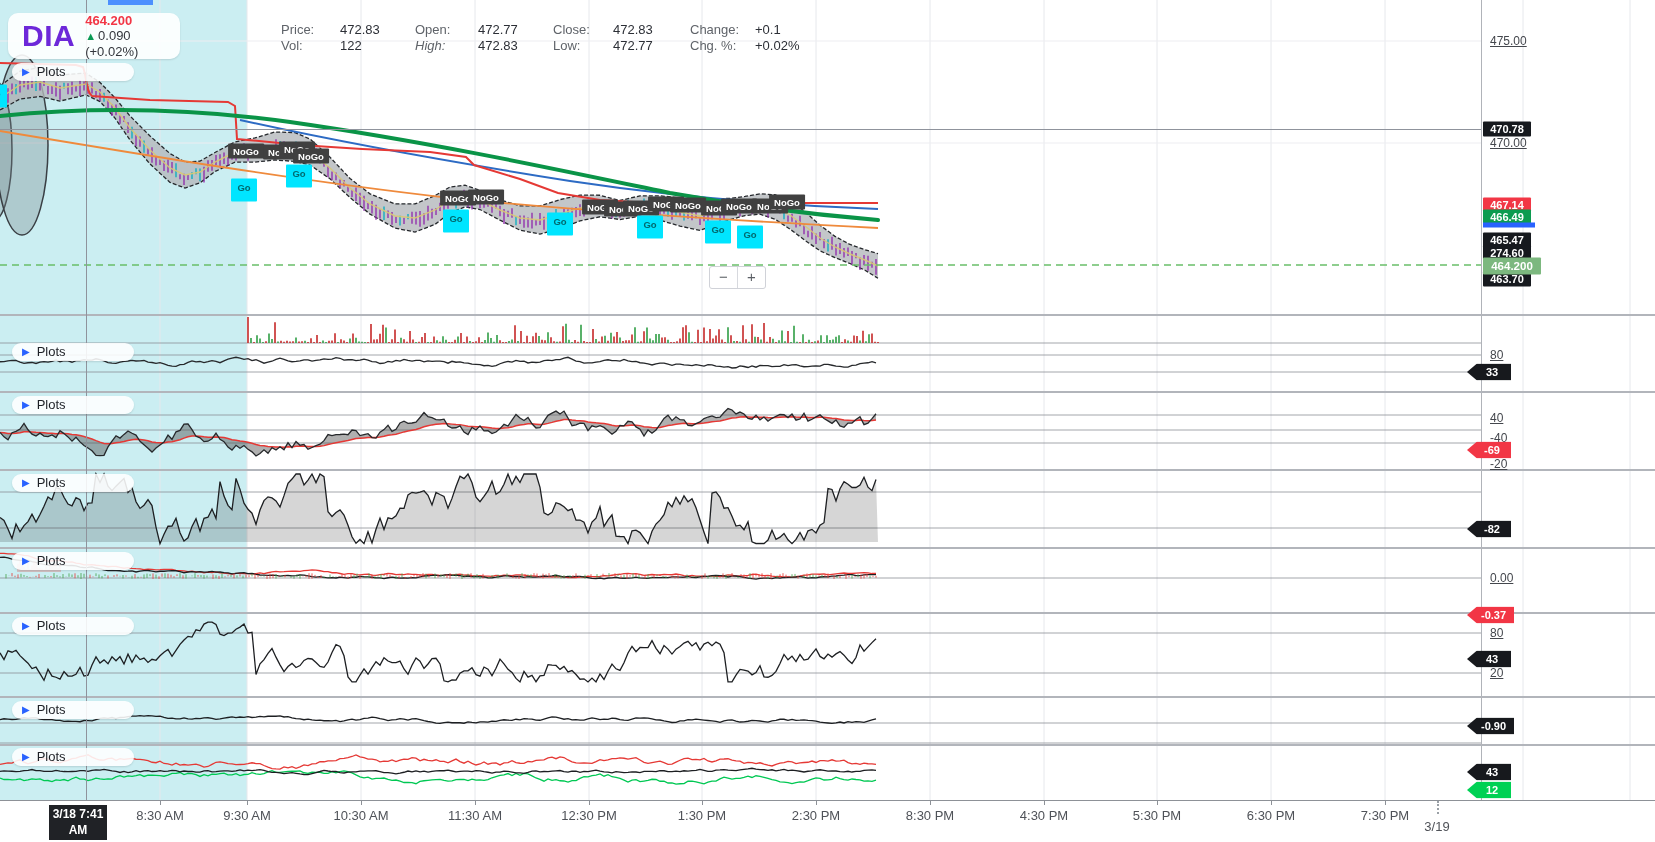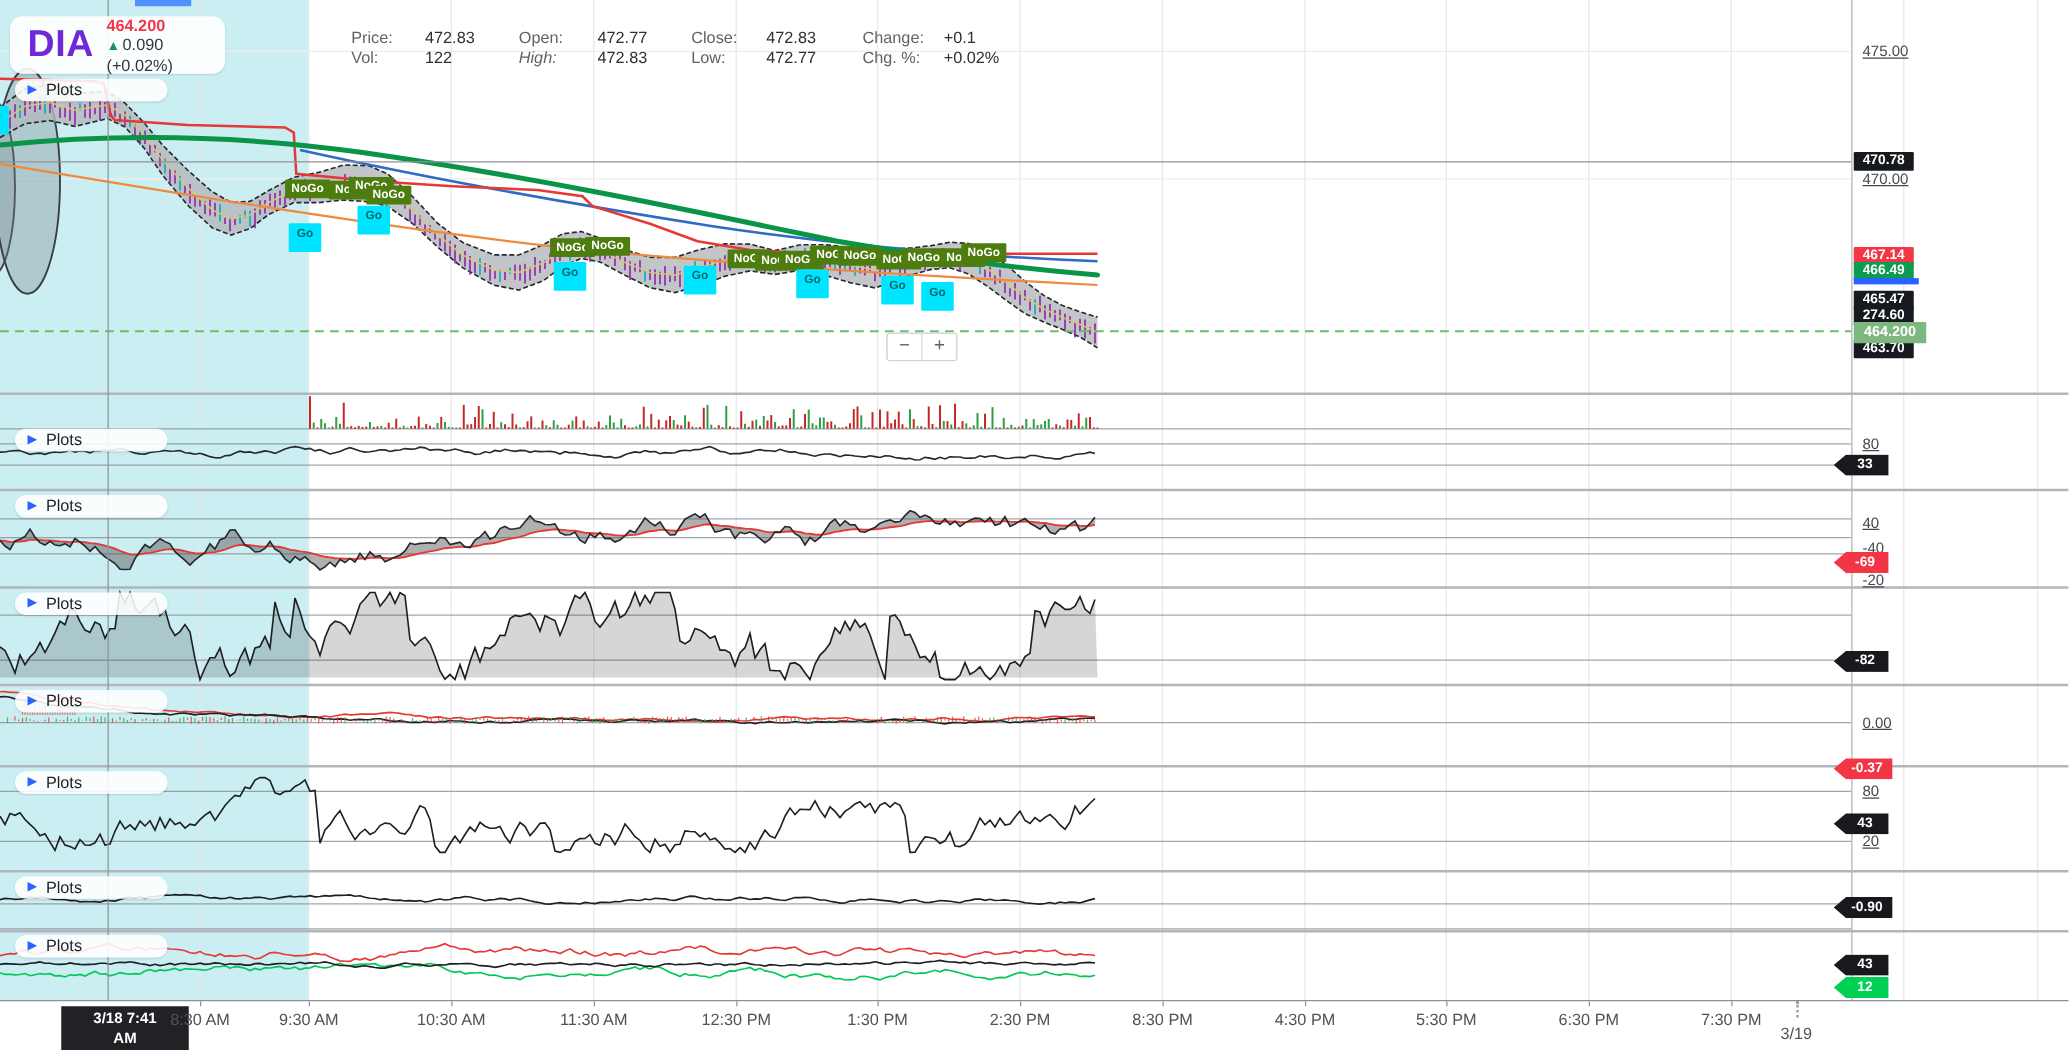--- a/index.html
+++ b/index.html
@@ -40,29 +40,29 @@
         font-weight:bold;line-height:15px;width:48px;text-align:center;border-radius:1px;}
   .scale-badge.current{width:58px;font-size:11.5px;line-height:17px;}
   .blue-sliver{position:absolute;left:1483px;width:52px;height:5px;background:#2962ff;transform:translateY(-50%);}
   .arrow-badge{position:absolute;left:1467px;transform:translateY(-50%);background:#17191d;color:#fff;
         font-size:11px;font-weight:bold;line-height:17px;padding:0 8px 0 14px;min-width:22px;text-align:center;
         clip-path:polygon(0 50%,10px 0,100% 0,100% 100%,10px 100%);}
   .arrow-badge.red{background:#f23645;}
   .arrow-badge.green{background:#00d154;}
   .arrow-badge.sliver{min-width:12px;padding:0 6px 0 12px;line-height:13px;}
 
-  .nogo{position:absolute;transform:translate(-50%,-50%);background:#4d7c0f;color:#fff;font-size:9.5px;
+  .nogo{position:absolute;transform:translate(-50%,-50%);background:#404040;color:#fff;font-size:9.5px;
         font-weight:bold;padding:2px 5px;border-radius:1px;white-space:nowrap;}
   .go{position:absolute;transform:translate(-50%,-50%);background:#00e5ff;color:#00696e;font-size:9.5px;
         font-weight:bold;width:26px;height:20px;text-align:center;line-height:12px;border-radius:1px;}
 
   #time-axis{left:0;top:800px;width:1655px;height:42px;background:#fff;border-top:1px solid #8d9197;}
   .axis-label{position:absolute;top:7px;transform:translateX(-50%);font-size:13px;color:#4f5258;white-space:nowrap;}
   .axis-stub{position:absolute;top:0;width:1px;height:4px;background:#8d9197;}
-  #axis-date{position:absolute;left:49px;top:4px;width:102px;height:34px;background:#202226;color:#fff;
+  #axis-date{position:absolute;left:49px;top:4px;width:58px;height:34px;background:#202226;color:#fff;
         font-size:12px;font-weight:bold;text-align:center;line-height:16px;padding-top:1px;}
   #next-day-tick{position:absolute;left:1437px;top:0;height:13px;border-left:2px dotted #9aa0a6;}
   #next-day-label{position:absolute;left:1437px;top:18px;transform:translateX(-50%);font-size:13px;color:#4f5258;}
 </style>
 </head>
 <body>
 
 <div id="app">
 
   <div class="abs" id="session-highlight"></div>

